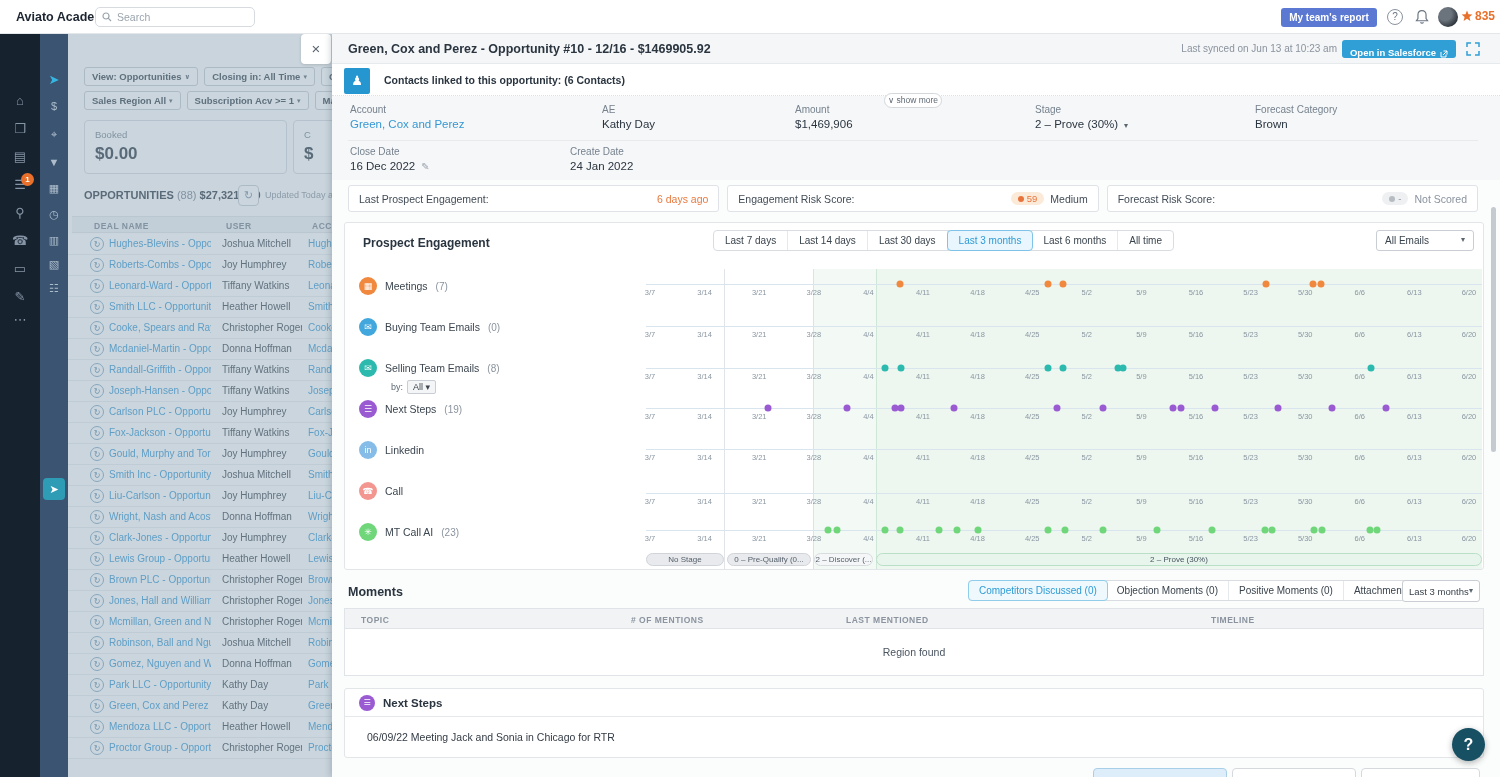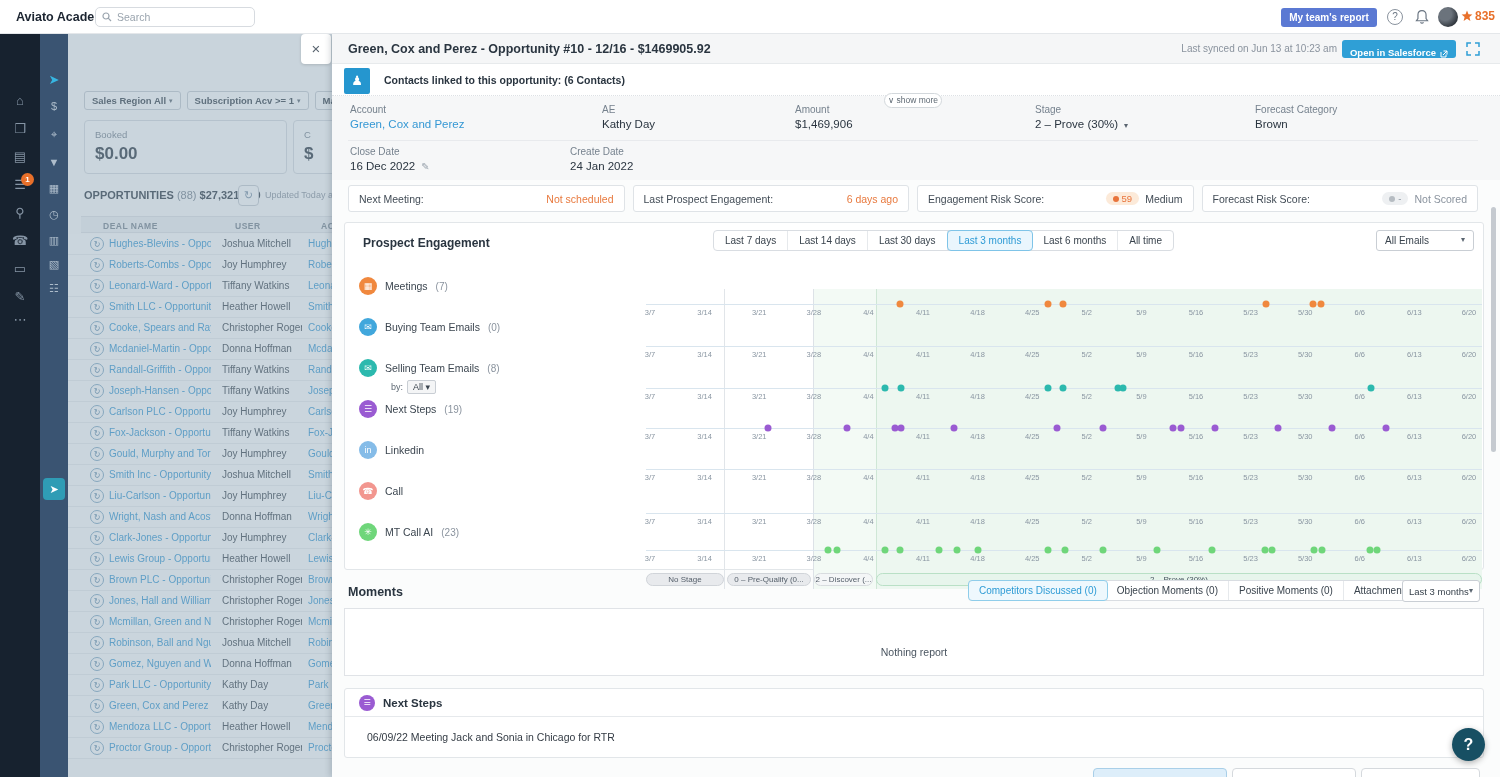--- a/index.html
+++ b/index.html
@@ -45,21 +45,21 @@
     border:1px solid #d8dce0; border-radius:4px; padding:8px 10px; }
   #partial-card { position:absolute; left:225px; top:86px; width:107px; height:54px; background:#fff;
     border:1px solid #d8dce0; border-radius:4px; padding:8px 10px; }
   .card-label { font-size:9.5px; color:#76828e; }
   .card-value { font-size:17px; font-weight:bold; color:#2a3540; margin-top:4px; }
   #opps-line { position:absolute; left:16px; top:155px; width:248px; height:22px; font-size:11px; color:#2a3540; }
   #opps-line b { font-weight:bold; }
   #refresh-btn { position:absolute; left:154px; top:-4px; width:21px; height:21px; border:1px solid #c7ccd2;
     border-radius:4px; color:#7d93a8; font-size:11px; text-align:center; line-height:19px; background:#fff; }
   #updated-text { position:absolute; left:181px; top:1px; font-size:9px; color:#8a939e; white-space:nowrap; }
-  #opp-table-head { position:absolute; left:13px; top:182px; width:264px; height:17px; background:#f1f3f5;
+  #opp-table-head { position:absolute; left:4px; top:182px; width:264px; height:17px; background:#f1f3f5;
     border-top:1px solid #e0e3e7; border-bottom:1px solid #e0e3e7; font-size:8.5px; font-weight:bold;
     letter-spacing:.5px; color:#76828e; }
   #opp-table-head span { position:absolute; top:4px; }
   #opp-rows { position:absolute; left:0; top:200px; width:264px; }
   .opp-row { position:relative; width:264px; height:21px; border-bottom:1px solid #eceef0; background:#fff; font-size:10px; }
   .opp-row .loop { position:absolute; left:22px; top:3px; width:14px; height:14px; border:1px solid #7fa8c4;
     border-radius:50%; color:#5b87a8; font-size:8px; text-align:center; line-height:13px; }
   .opp-row .deal { position:absolute; left:41px; top:4px; width:102px; color:#3598d4; white-space:nowrap; overflow:hidden; }
   .opp-row .user { position:absolute; left:154px; top:4px; width:80px; color:#39434d; white-space:nowrap; overflow:hidden; }
   .opp-row .acct { position:absolute; left:240px; top:4px; width:24px; color:#3598d4; white-space:nowrap; overflow:hidden; }
@@ -115,21 +115,21 @@
     border:1px solid #e2e6e9; border-radius:3px; }
   #eng-title { position:absolute; left:18px; top:13px; font-size:12px; font-weight:bold; color:#2a3540; }
   #time-tabs { position:absolute; left:368px; top:7px; display:flex; border:1px solid #d9dde2; border-radius:4px; background:#fff; }
   .time-tab { padding:4px 11px; font-size:10px; color:#39434d; border-right:1px solid #e6e9ec; white-space:nowrap; cursor:pointer; }
   .time-tab:last-child { border-right:none; }
   .time-tab.active { color:#2e9bd5; background:#eaf6fd; border:1px solid #7fc4e8; border-radius:4px; margin:-1px; }
   #email-filter { position:absolute; left:1031px; top:7px; width:98px; height:21px; border:1px solid #c9ced4;
     border-radius:3px; background:#fff; font-size:10px; color:#39434d; padding:4px 8px; cursor:pointer; }
   #email-filter .car { float:right; font-size:8px; color:#5a6570; }
 
-  #chart-area { position:absolute; left:301px; top:46px; width:836px; height:220px;margin-top:20px; }
+  #chart-area { position:absolute; left:301px; top:46px; width:836px; height:220px; }
   .stage-shade { position:absolute; top:0; height:300px; }
   .vline { position:absolute; top:0; width:1px; height:300px; }
   .eng-track { position:absolute; left:0; width:836px; height:1px; background:#d9e5ee; }
   .eng-dot { position:absolute; width:7px; height:7px; border-radius:50%; transform:translate(-50%,-50%); }
   .axis-label { position:absolute; transform:translateX(-50%); font-size:7.5px; color:#8a96a2; white-space:nowrap; }
   .eng-label { position:absolute; left:14px; display:flex; align-items:center; gap:8px; height:18px; transform:translateY(-50%); }
   .eng-ico { width:18px; height:18px; border-radius:50%; color:#fff; font-size:9px; text-align:center; line-height:18px; flex:none; }
   .eng-name { font-size:10.5px; color:#3c4650; white-space:nowrap; }
   .eng-count { font-size:10px; color:#8a939e; }
   #by-filter { position:absolute; left:46px; top:157px; font-size:9px; color:#5f6a74; display:flex; align-items:center; gap:4px; }
@@ -226,20 +226,25 @@
         <div class="s-icon" style="top: 174px;">◷</div>
         <div class="s-icon" style="top: 200px;">▥</div>
         <div class="s-icon" style="top: 224px;">▧</div>
         <div class="s-icon" style="top: 248px;">☷</div>
       </div>
     <div id="active-tool">➤</div>
 
   </nav>
 
   <section id="list-panel">
+    <div id="filters1">
+        <div class="pill">View: Opportunities<span style="font-size: 7px; color: rgb(90, 101, 112);">∨</span></div>
+        <div class="pill">Closing in: All Time<span style="font-size: 7px; color: rgb(90, 101, 112);">▾</span></div>
+        <div class="pill">Change</div>
+      </div>
     <div id="filters2">
         <div class="pill">Sales Region  All<span style="font-size: 7px; color: rgb(90, 101, 112);">▾</span></div>
         <div class="pill">Subscription Acv  &gt;= 1<span style="font-size: 7px; color: rgb(90, 101, 112);">▾</span></div>
         <div class="pill">Market Segmen</div>
       </div>
     <div id="booked-card">
       <div class="card-label">Booked</div>
       <div class="card-value">$0.00</div>
     </div>
     <div id="partial-card">
@@ -465,25 +470,20 @@
           </div>
           <div class="field" style="left: 238px; top: 50px;">
             <div class="f-label">Create Date</div>
             <div class="f-value">24 Jan 2022</div>
           </div>
         </div>
       <div id="fields-divider"></div>
     </div>
 
     <div id="metrics-row">
-        <div class="metric-box">
-          <div class="metric-label">Next Meeting:</div>
-          <div class="metric-spacer"></div>
-          <div class="metric-value orange">Not scheduled</div>
-        </div>
         <div class="metric-box">
           <div class="metric-label">Last Prospect Engagement:</div>
           <div class="metric-spacer"></div>
           <div class="metric-value orange">6 days ago</div>
         </div>
         <div class="metric-box">
           <div class="metric-label">Engagement Risk Score:</div>
           <div class="metric-spacer"></div>
           <div class="score-badge orange">
             <div class="score-dot" style="background: rgb(232, 116, 60);"></div>
@@ -738,21 +738,27 @@
         <div class="m-tab active">Competitors Discussed (0)</div>
         <div class="m-tab">Objection Moments (0)</div>
         <div class="m-tab">Positive Moments (0)</div>
         <div class="m-tab">Attachments (0)</div>
       </div>
     <div id="moments-period">
       <span>Last 3 months</span>
       <span class="car">▾</span>
     </div>
     <div id="moments-table">
-      <div id="moments-empty">Nothing report</div>
+      <div id="moments-head">
+          <span style="left: 16px;">TOPIC</span>
+          <span style="left: 286px;"># OF MENTIONS</span>
+          <span style="left: 501px;">LAST MENTIONED</span>
+          <span style="left: 866px;">TIMELINE</span>
+        </div>
+      <div id="moments-empty">Region found</div>
     </div>
 
     <div id="ns-card">
       <div id="ns-head">
         <div id="ns-icon">☰</div>
         <div id="ns-title">Next Steps</div>
       </div>
       <div id="ns-item">06/09/22 Meeting Jack and Sonia in Chicago for RTR</div>
     </div>
 

